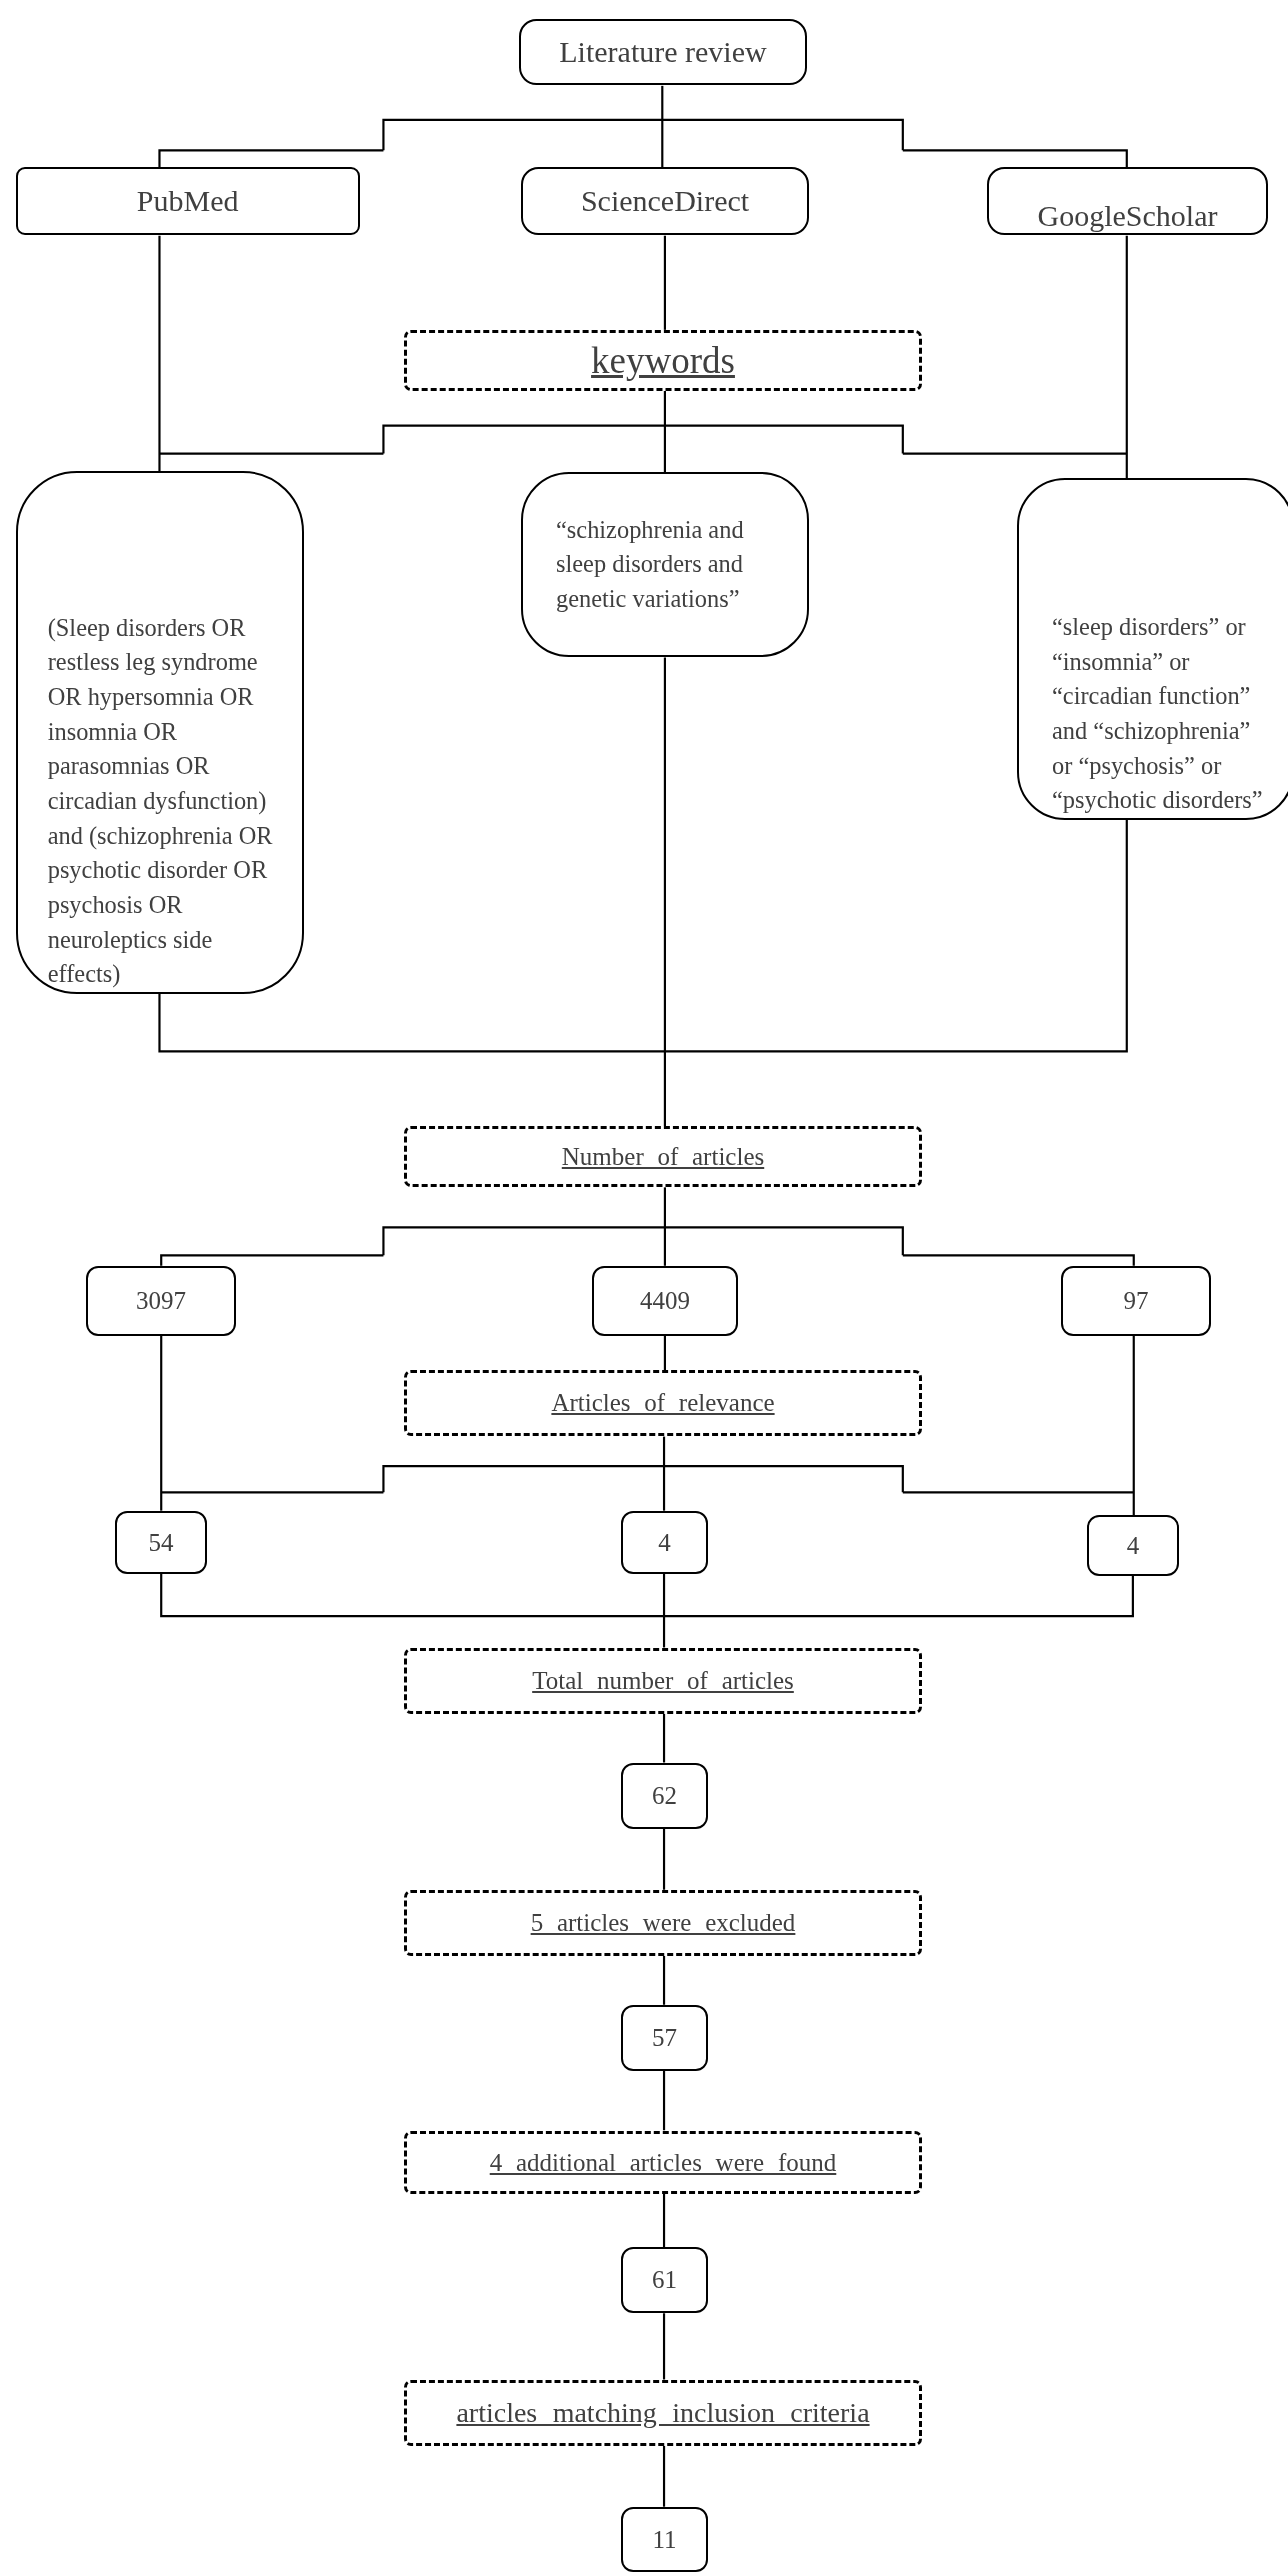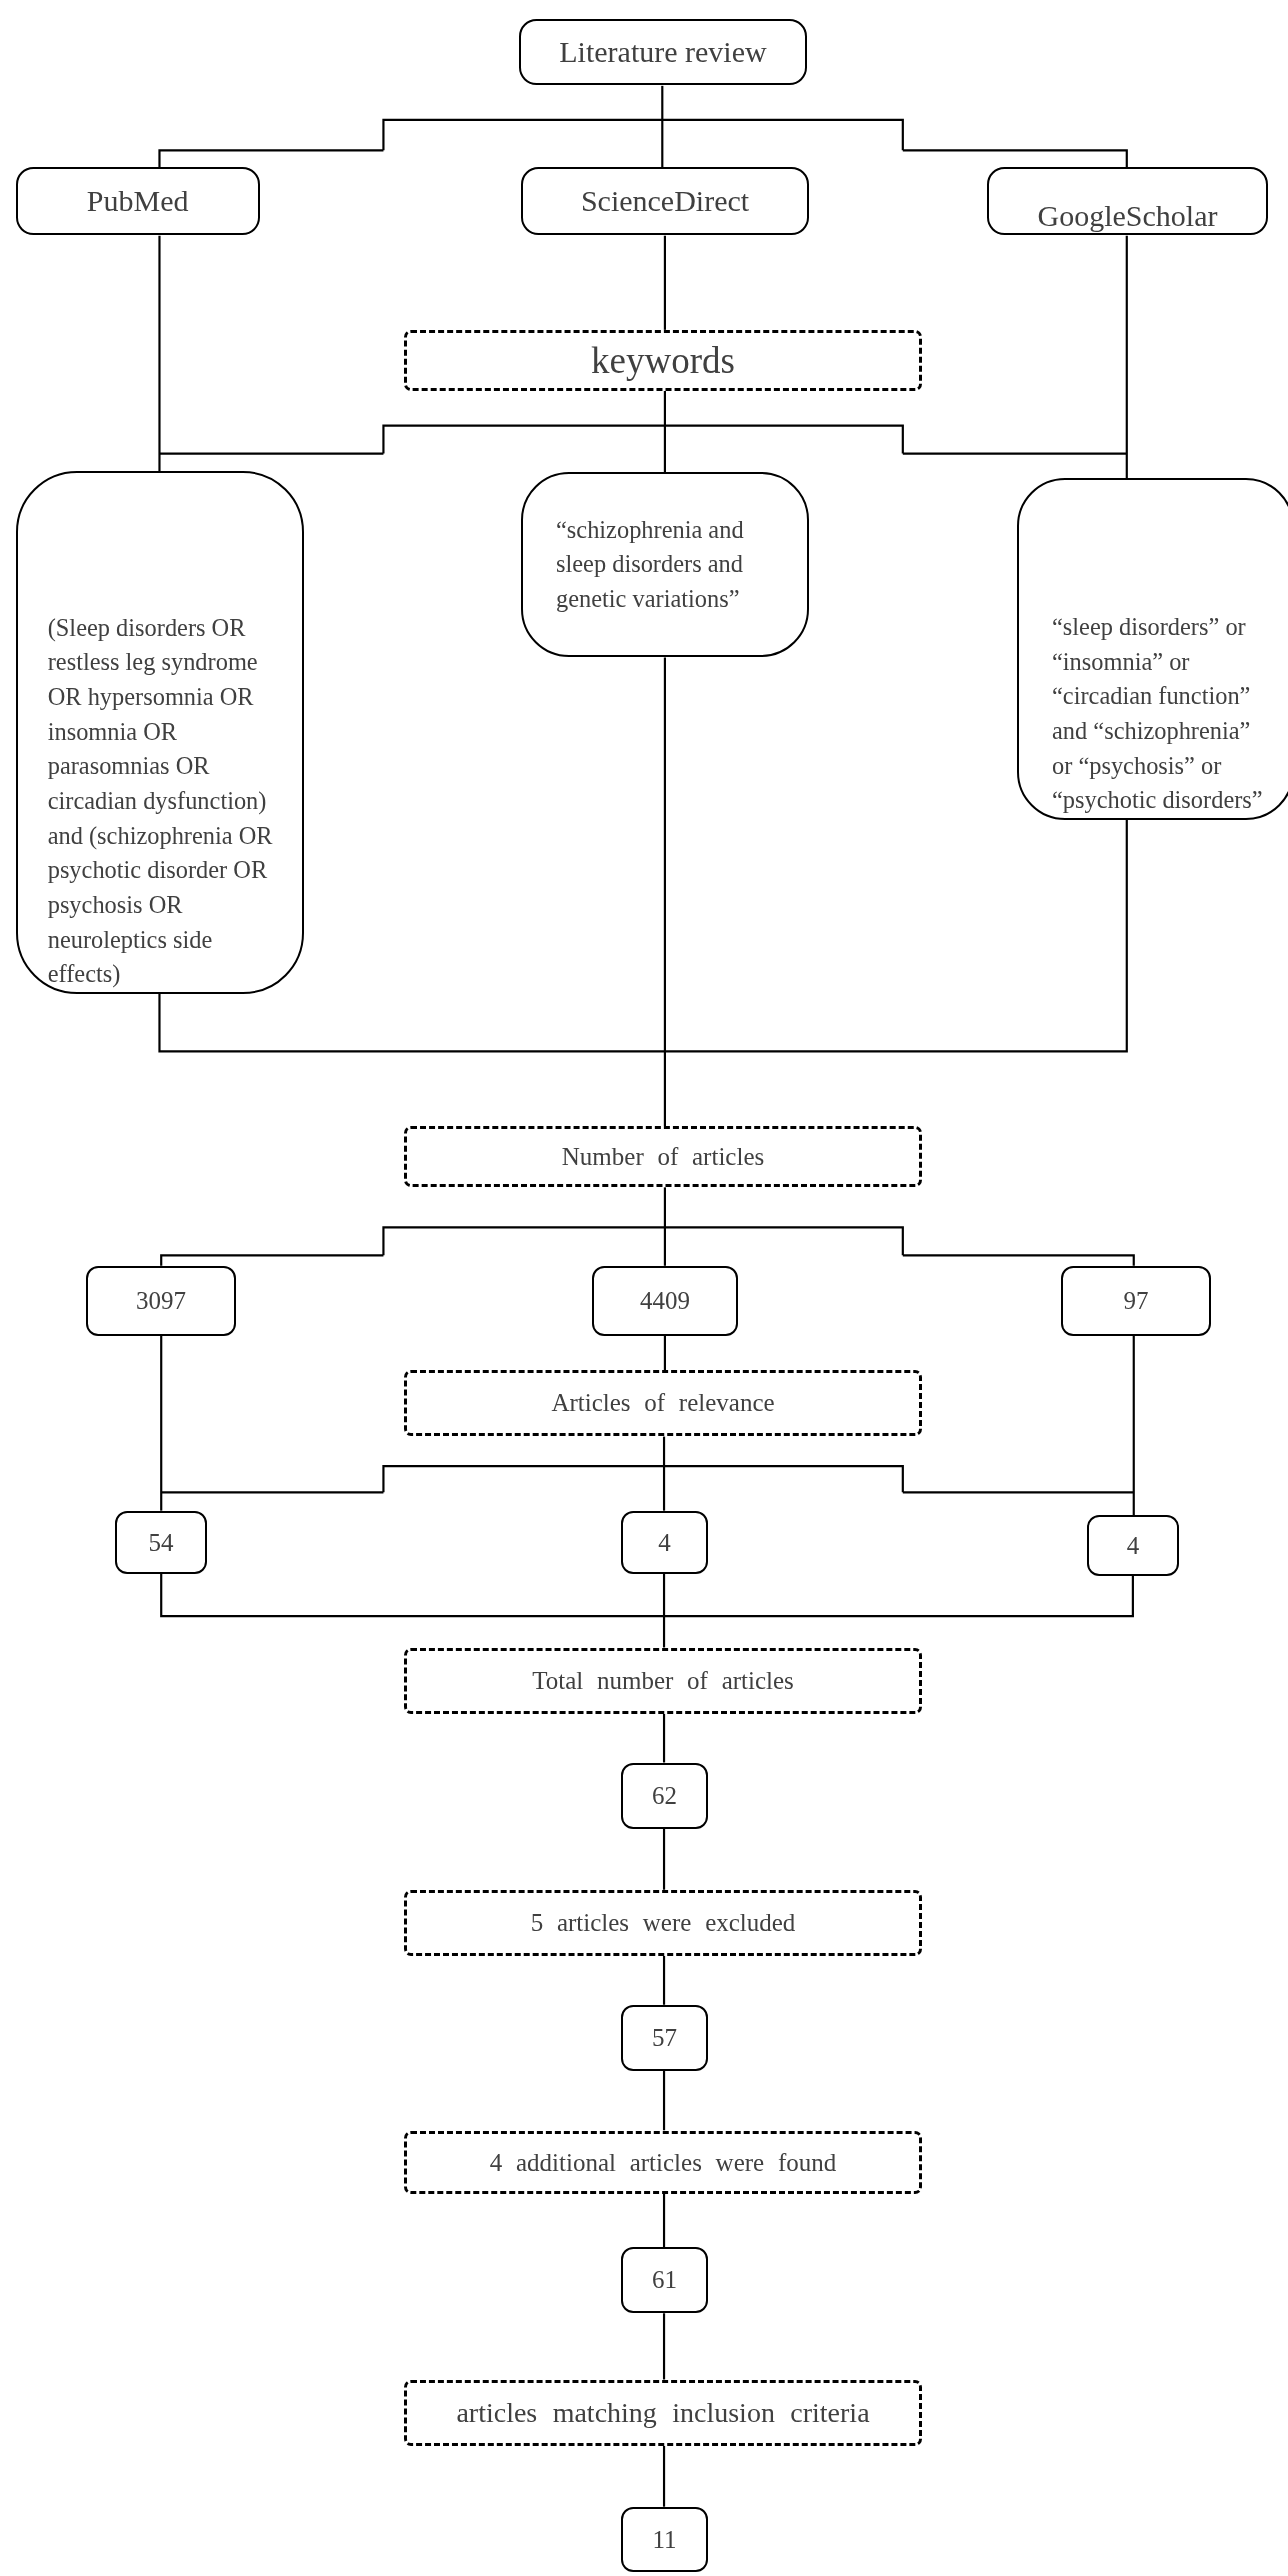--- a/index.html
+++ b/index.html
@@ -39,20 +39,21 @@
     position: absolute;
     box-sizing: border-box;
     background: #ffffff;
     border: 3.5px dashed #000;
     border-radius: 7px;
     display: flex;
     align-items: center;
     justify-content: center;
     text-align: center;
     font-size: 25px;
+    text-decoration: underline;
   }
   .dashed.spread { word-spacing: 0.3em; }
   .kw { font-size: 37px; }
 </style>
 </head>
 <body>
 
 <div class="canvas">
 
   <svg class="lines" viewBox="0 0 1478 2955" xmlns="http://www.w3.org/2000/svg">
@@ -97,21 +98,21 @@
       <path d="M762 2516 L762 2578"></path>
       <path d="M762 2654 L762 2730"></path>
       <path d="M762 2806 L762 2876"></path>
     </g>
   </svg>
 
   <div class="node header" style="left:519px; top:19px; width:288px; height:66px;">
     <span>Literature review</span>
   </div>
 
-  <div class="node header" style="left:15.7px; top:167px; width:244px; height:68px;">
+  <div class="node header" style="left:15.7px; top:167px; width:344px; height:68px;border-radius:9px;">
     <span>PubMed</span>
   </div>
   <div class="node header" style="left:521px; top:167px; width:288px; height:68px;">
     <span>ScienceDirect</span>
   </div>
   <div class="node header" style="left:987px; top:167px; width:281px; height:68px;align-items:flex-end;">
     <span>GoogleScholar</span>
   </div>
 
   <div class="dashed kw" style="left:404px; top:330px; width:518px; height:61px;">

